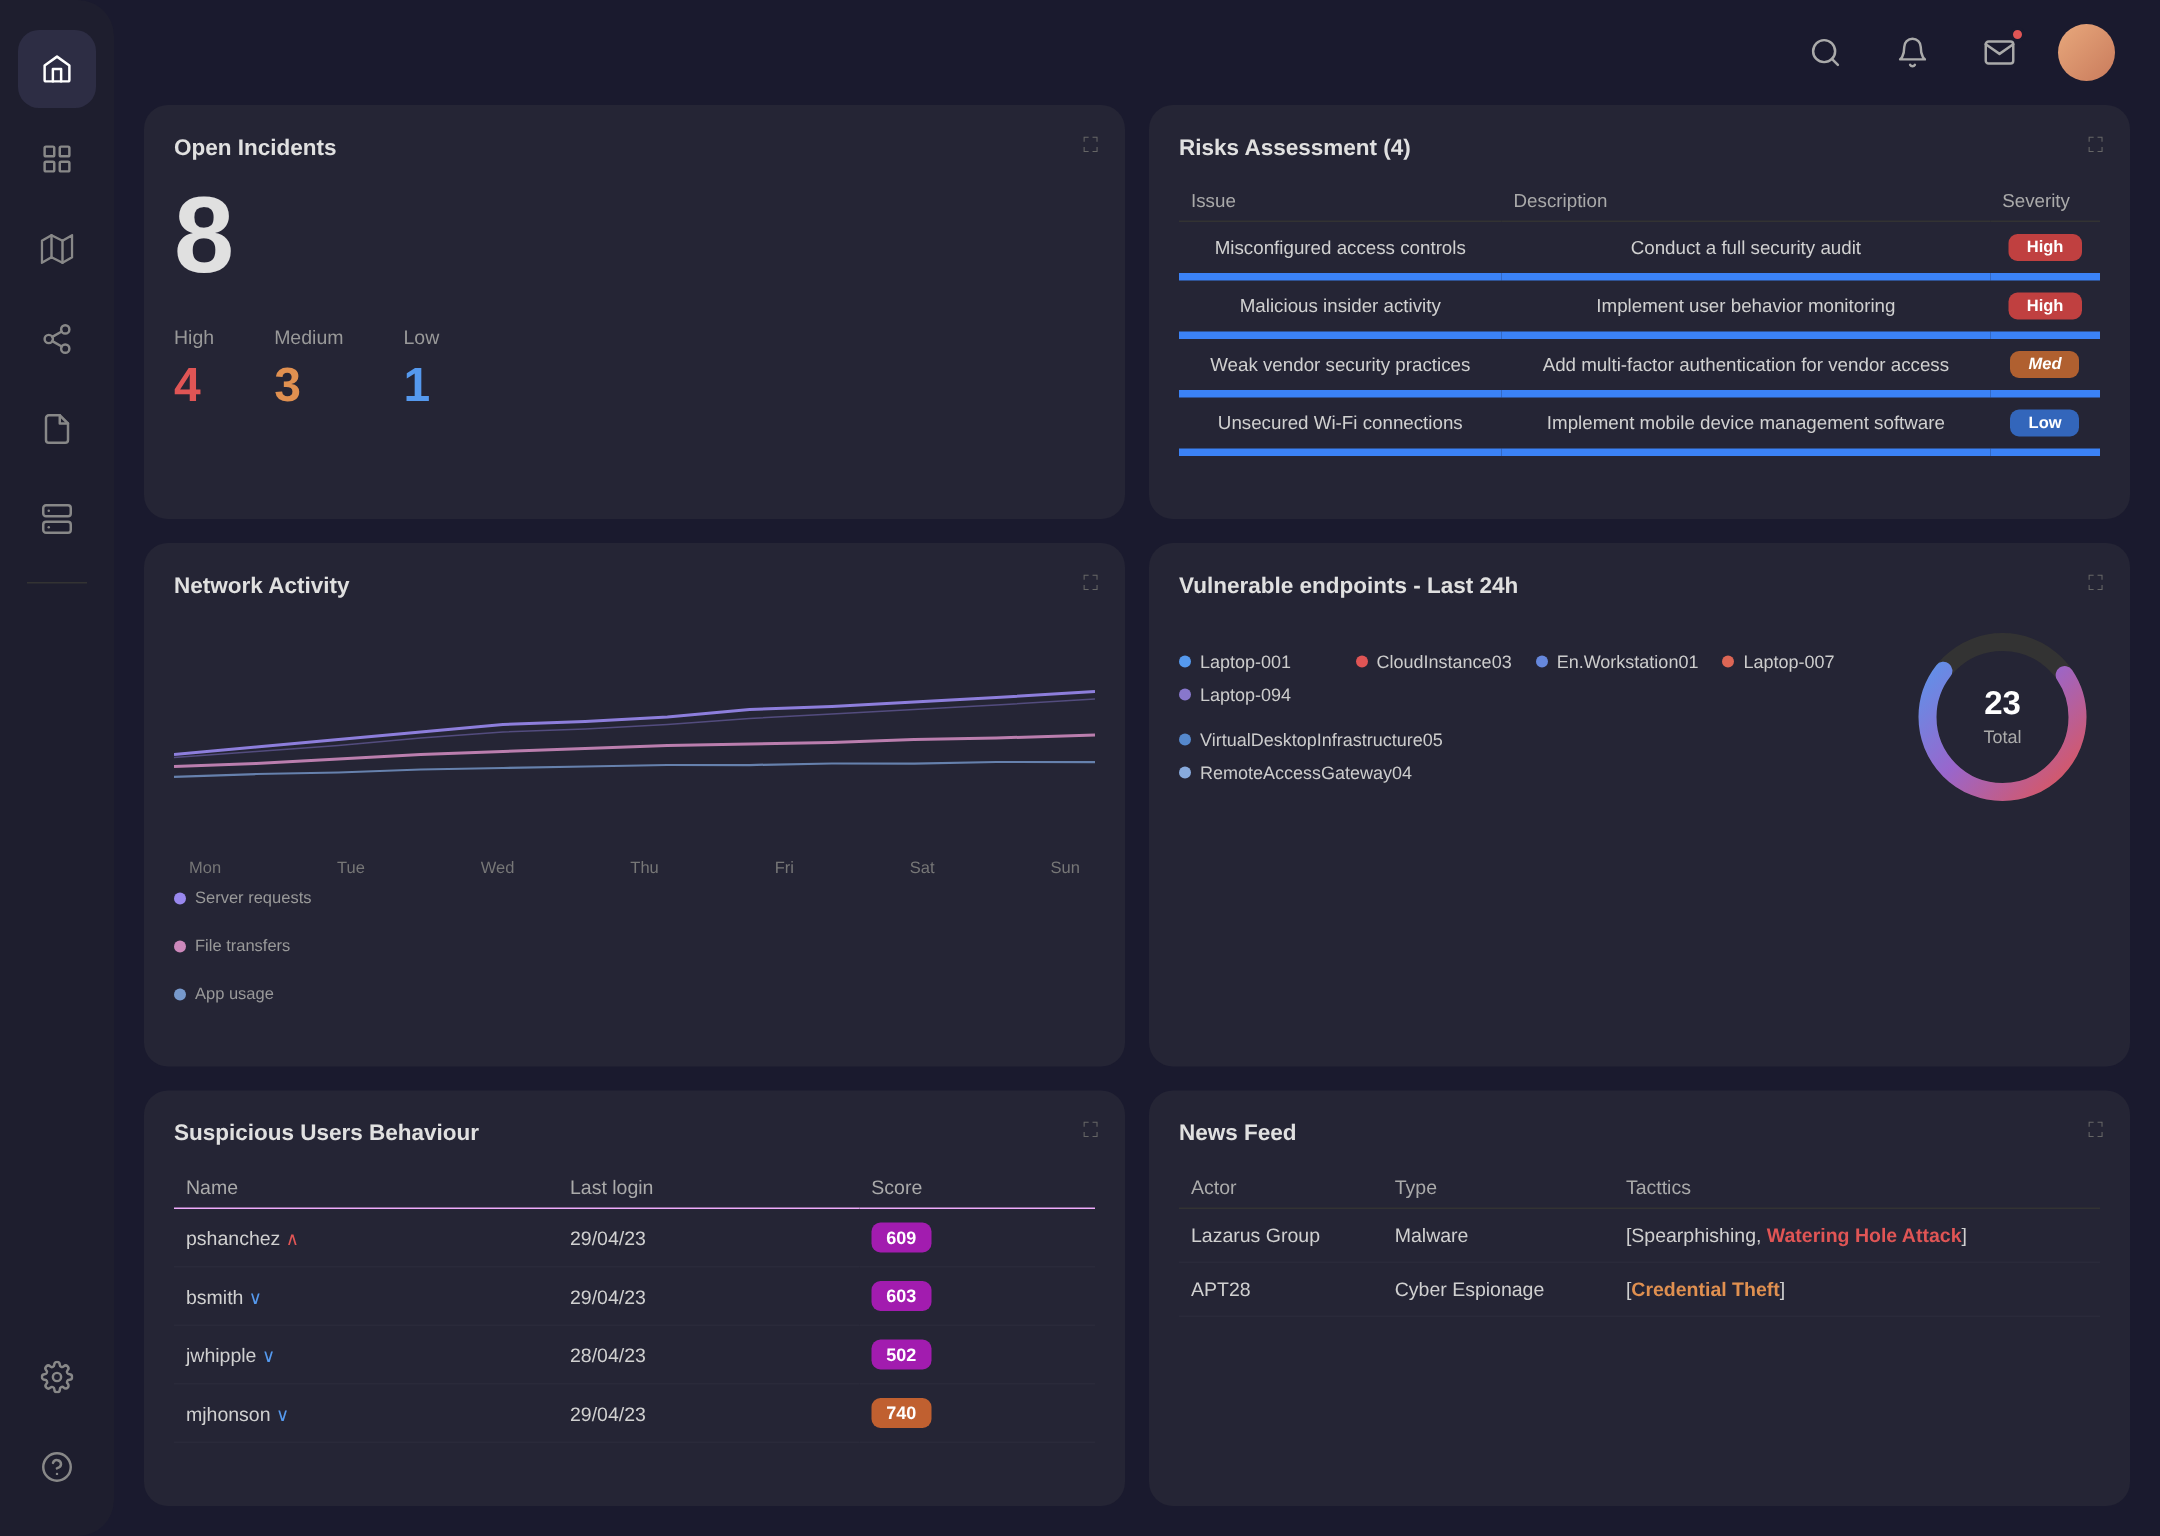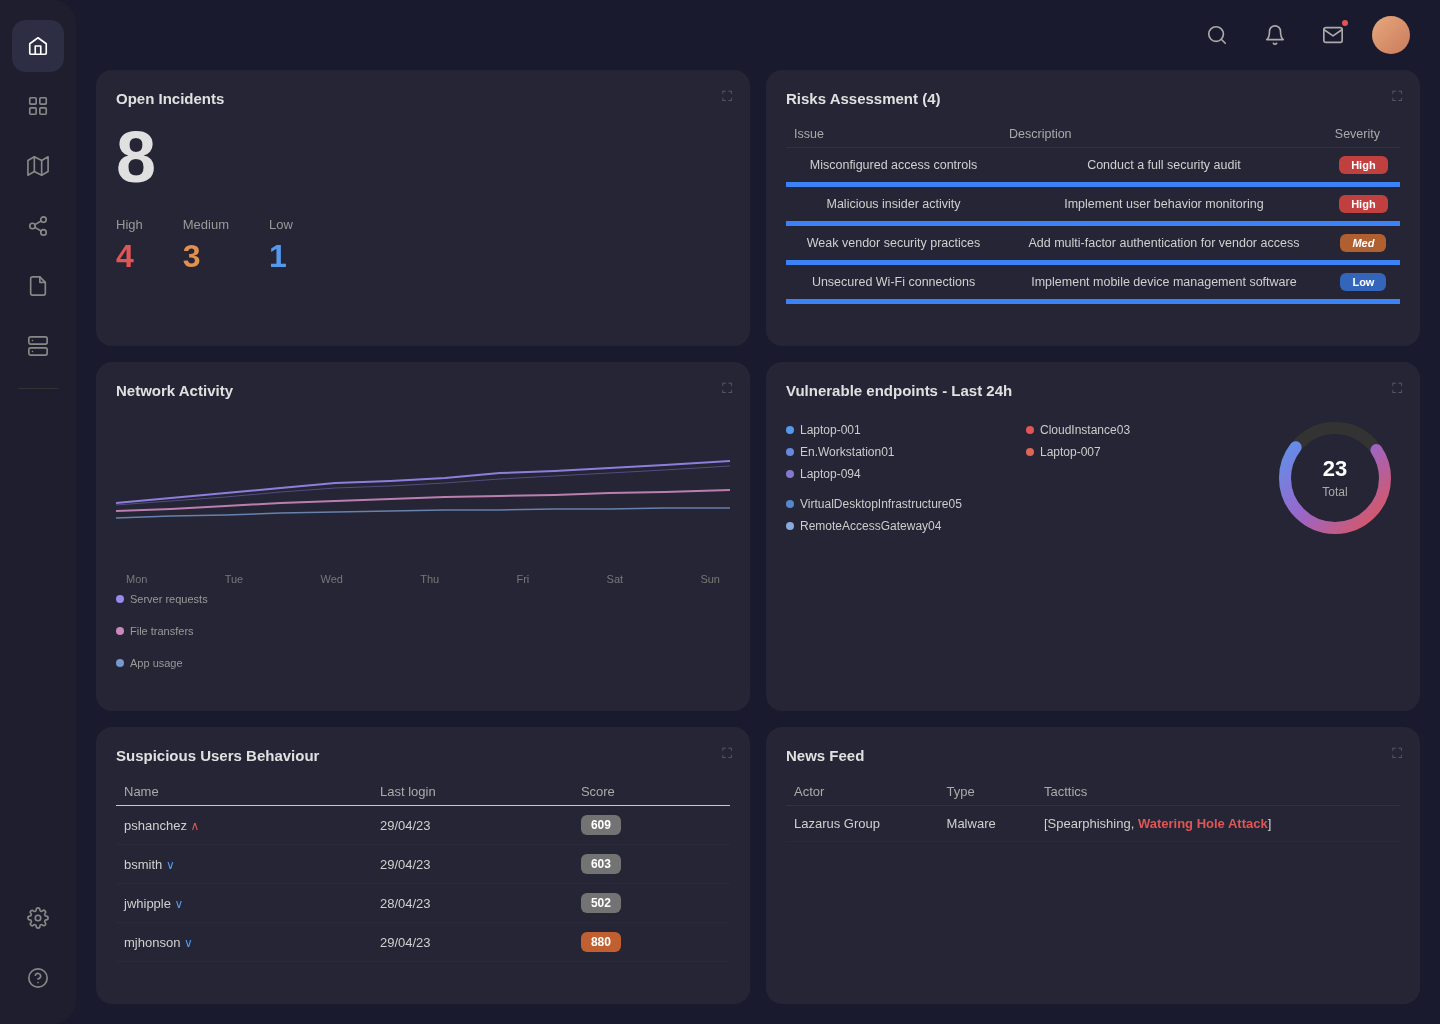--- a/index.html
+++ b/index.html
@@ -234,21 +234,21 @@
 
     
     .vuln-content {
       display: flex;
       align-items: center;
       gap: 20px;
     }
     .vuln-list {
       flex: 1;
       display: grid;
-      grid-template-columns: 1fr 1fr;
+      grid-template-columns: 1fr 1fr 1fr 1fr;
       gap: 8px 16px;
     }
     .vuln-item {
       display: flex;
       align-items: center;
       gap: 6px;
       font-size: 12px;
       color: #ccc;
     }
     .vuln-dot {
@@ -300,21 +300,21 @@
       border-bottom: 1px solid #2a2a3a;
     }
     .score-badge {
       padding: 3px 10px;
       border-radius: 6px;
       font-size: 12px;
       font-weight: 600;
       color: #fff;
       display: inline-block;
     }
-    .score-high { background: #737373; }
+    .score-high { background: #a21caf; }
     .score-med { background: #c06030; }
     .trend-up { color: #e05555; font-size: 12px; }
     .trend-down { color: #5599ee; font-size: 12px; }
 
     
     .news-table {
       width: 100%;
       border-collapse: collapse;
       font-size: 13px;
     }
@@ -600,21 +600,21 @@
     <td><span class="score-badge score-high">603</span></td>
   </tr>
             <tr>
     <td>jwhipple <span class="trend-down">∨</span></td>
     <td>28/04/23</td>
     <td><span class="score-badge score-high">502</span></td>
   </tr>
             <tr>
     <td>mjhonson <span class="trend-down">∨</span></td>
     <td>29/04/23</td>
-    <td><span class="score-badge score-med">880</span></td>
+    <td><span class="score-badge score-med">740</span></td>
   </tr>
           </tbody>
       </table>
     </div>
 
     <div class="card">
       <div class="card-title">News Feed</div>
       <span class="card-expand">⛶</span>
       <table class="news-table">
         <thead>
@@ -623,18 +623,23 @@
             <th>Type</th>
             <th>Tacttics</th>
           </tr>
         </thead>
         <tbody id="news-tbody">
             <tr>
     <td>Lazarus Group</td>
     <td>Malware</td>
     <td>[Spearphishing, <span class="highlight-red">Watering Hole Attack</span>]</td>
   </tr>
+            <tr>
+    <td>APT28</td>
+    <td>Cyber Espionage</td>
+    <td>[<span class="highlight-orange">Credential Theft</span>]</td>
+  </tr>
           </tbody>
       </table>
     </div>
 
   </div>
 </div>
 
 </body></html>

